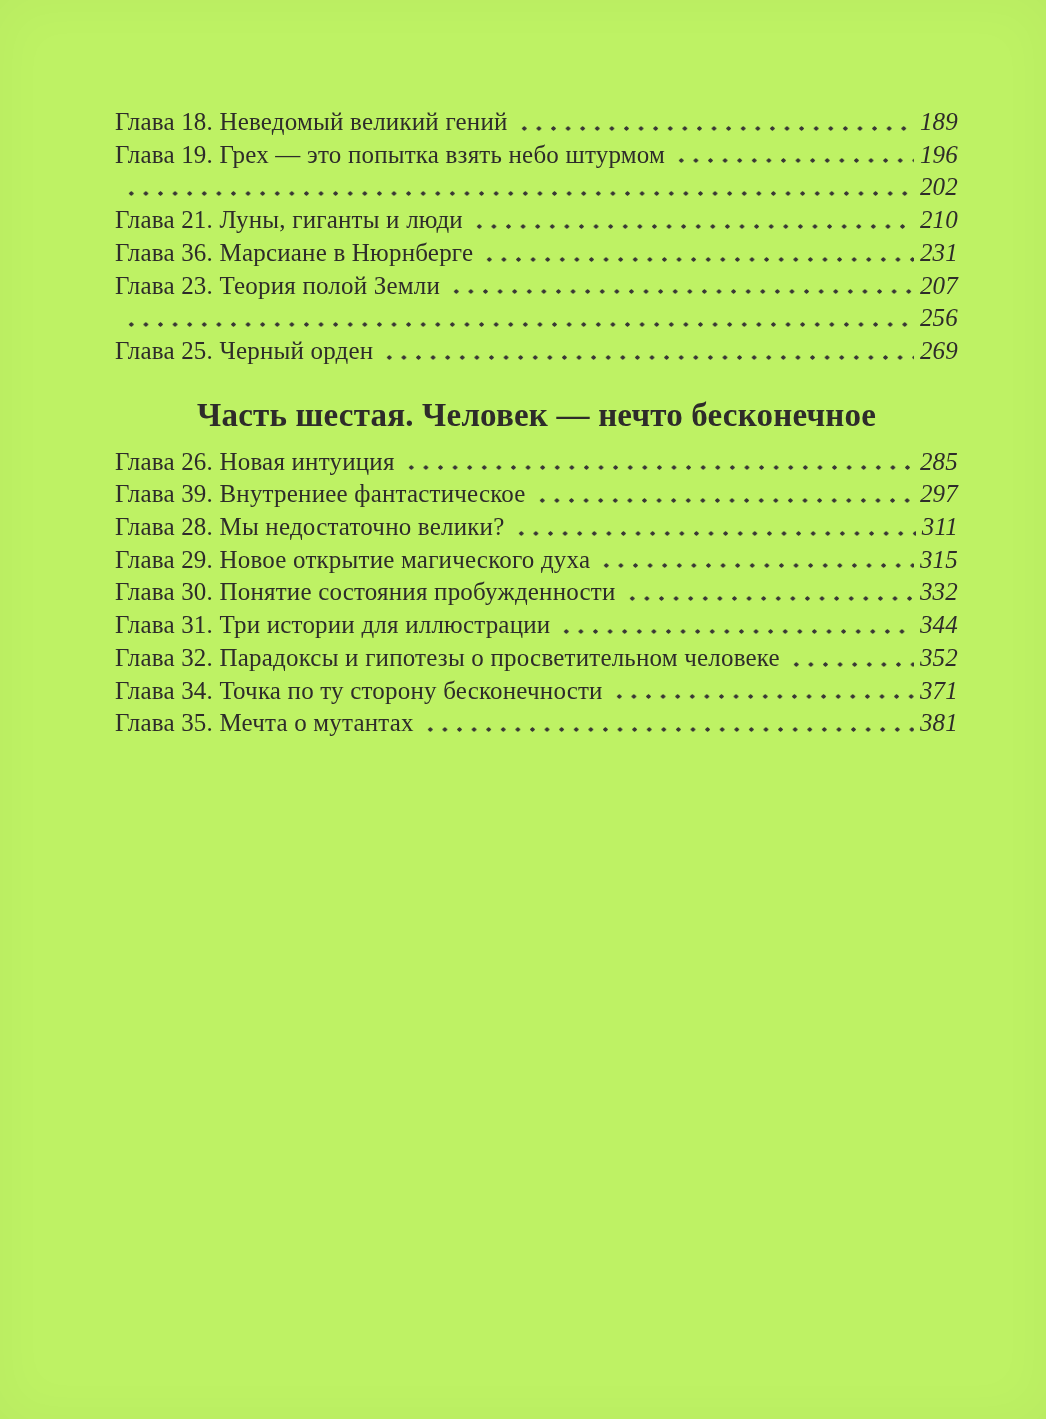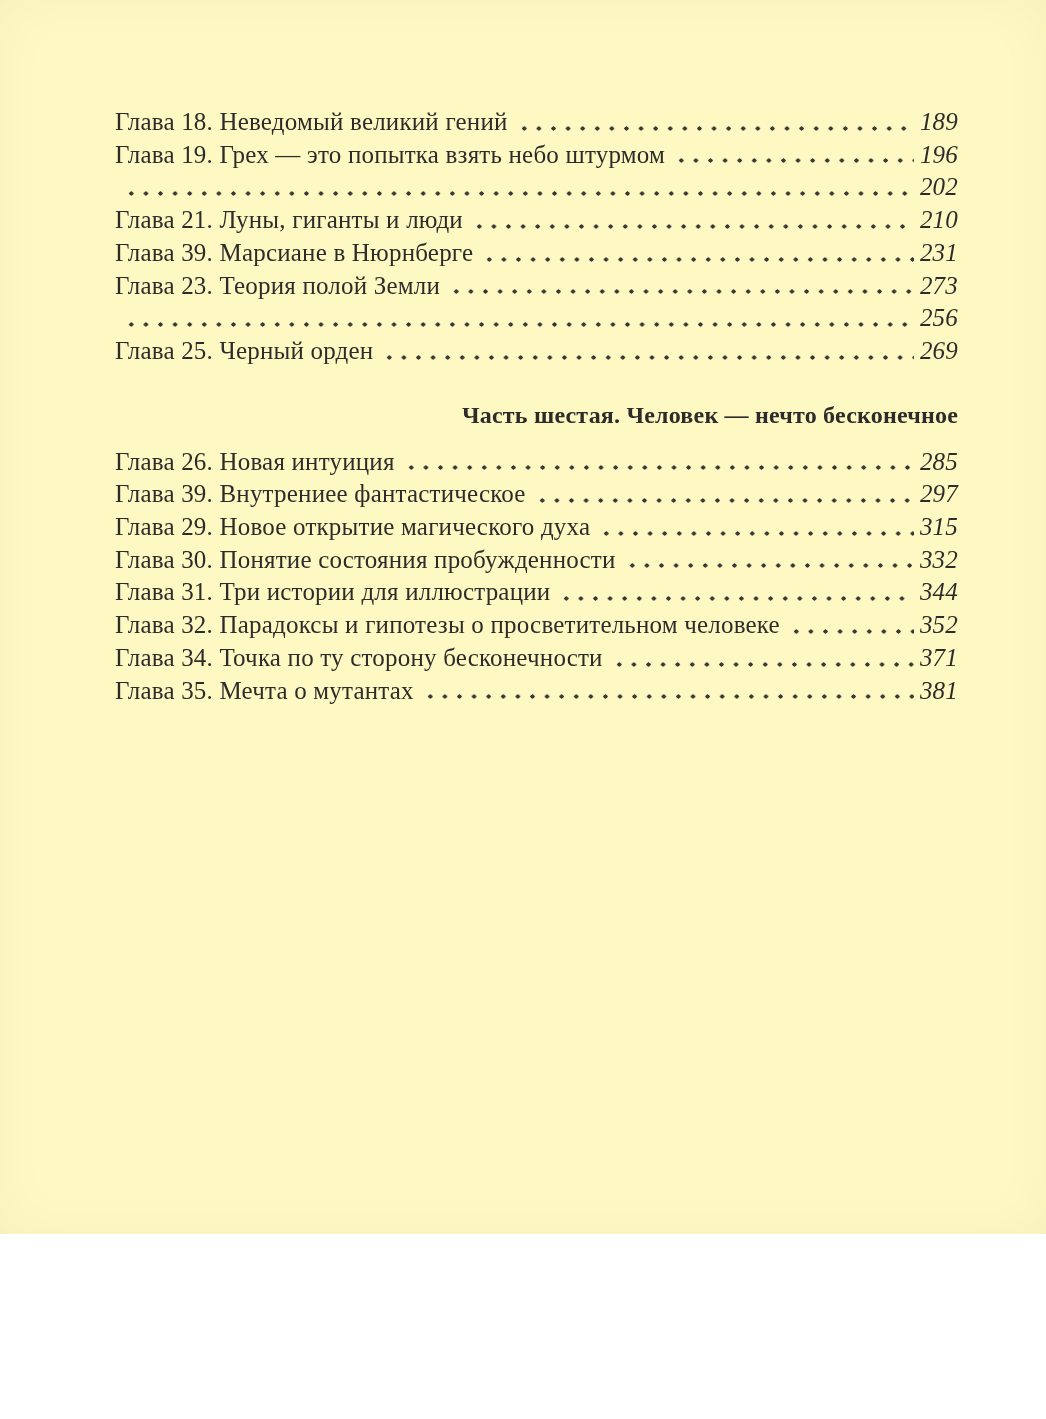--- a/index.html
+++ b/index.html
@@ -3,22 +3,22 @@
 <meta charset="utf-8">
 <style>
   html, body {
     margin: 0;
     padding: 0;
     background: #ffffff;
   }
   .page {
     position: relative;
     width: 1046px;
-    height: 1234px;
-    background: #fef9c3;
+    height: 1419px;
+    background: #bef264;
     box-shadow: inset 0 0 55px rgba(0,0,0,0.035);
     overflow: hidden;
     font-family: "Liberation Serif", "DejaVu Serif", serif;
     color: #2e2c2a;
   }
   .toc {
     position: absolute;
     top: 106px;
     left: 115px;
     width: 843px;
@@ -43,22 +43,22 @@
     background-repeat: repeat-x;
     background-position: left bottom 8px;
   }
   .toc-page {
     flex: 0 0 auto;
     font-style: italic;
   }
   .part-heading {
     margin-top: 31px;
     margin-bottom: 14px;
-    text-align: right;
-    font-size: 24px;
+    text-align: center;
+    font-size: 33px;
     line-height: 33px;
     font-weight: bold;
     letter-spacing: 0.2px;
   }
 </style>
 </head>
 <body>
 
 <div class="page">
   <div class="toc">
@@ -76,28 +76,28 @@
     <div class="toc-row">
       <span class="dot-leader"></span>
       <span class="toc-page">202</span>
     </div>
     <div class="toc-row">
       <span class="toc-label">Глава 21. Луны, гиганты и люди</span>
       <span class="dot-leader"></span>
       <span class="toc-page">210</span>
     </div>
     <div class="toc-row">
-      <span class="toc-label">Глава 39. Марсиане в Нюрнберге</span>
+      <span class="toc-label">Глава 36. Марсиане в Нюрнберге</span>
       <span class="dot-leader"></span>
       <span class="toc-page">231</span>
     </div>
     <div class="toc-row">
       <span class="toc-label">Глава 23. Теория полой Земли</span>
       <span class="dot-leader"></span>
-      <span class="toc-page">273</span>
+      <span class="toc-page">207</span>
     </div>
     <div class="toc-row">
       <span class="dot-leader"></span>
       <span class="toc-page">256</span>
     </div>
     <div class="toc-row">
       <span class="toc-label">Глава 25. Черный орден</span>
       <span class="dot-leader"></span>
       <span class="toc-page">269</span>
     </div>
@@ -106,20 +106,25 @@
 
     <div class="toc-row">
       <span class="toc-label">Глава 26. Новая интуиция</span>
       <span class="dot-leader"></span>
       <span class="toc-page">285</span>
     </div>
     <div class="toc-row">
       <span class="toc-label">Глава 39. Внутрениее фантастическое</span>
       <span class="dot-leader"></span>
       <span class="toc-page">297</span>
+    </div>
+    <div class="toc-row">
+      <span class="toc-label">Глава 28. Мы недостаточно велики?</span>
+      <span class="dot-leader"></span>
+      <span class="toc-page">311</span>
     </div>
     <div class="toc-row">
       <span class="toc-label">Глава 29. Новое открытие магического духа</span>
       <span class="dot-leader"></span>
       <span class="toc-page">315</span>
     </div>
     <div class="toc-row">
       <span class="toc-label">Глава 30. Понятие состояния пробужденности</span>
       <span class="dot-leader"></span>
       <span class="toc-page">332</span>

